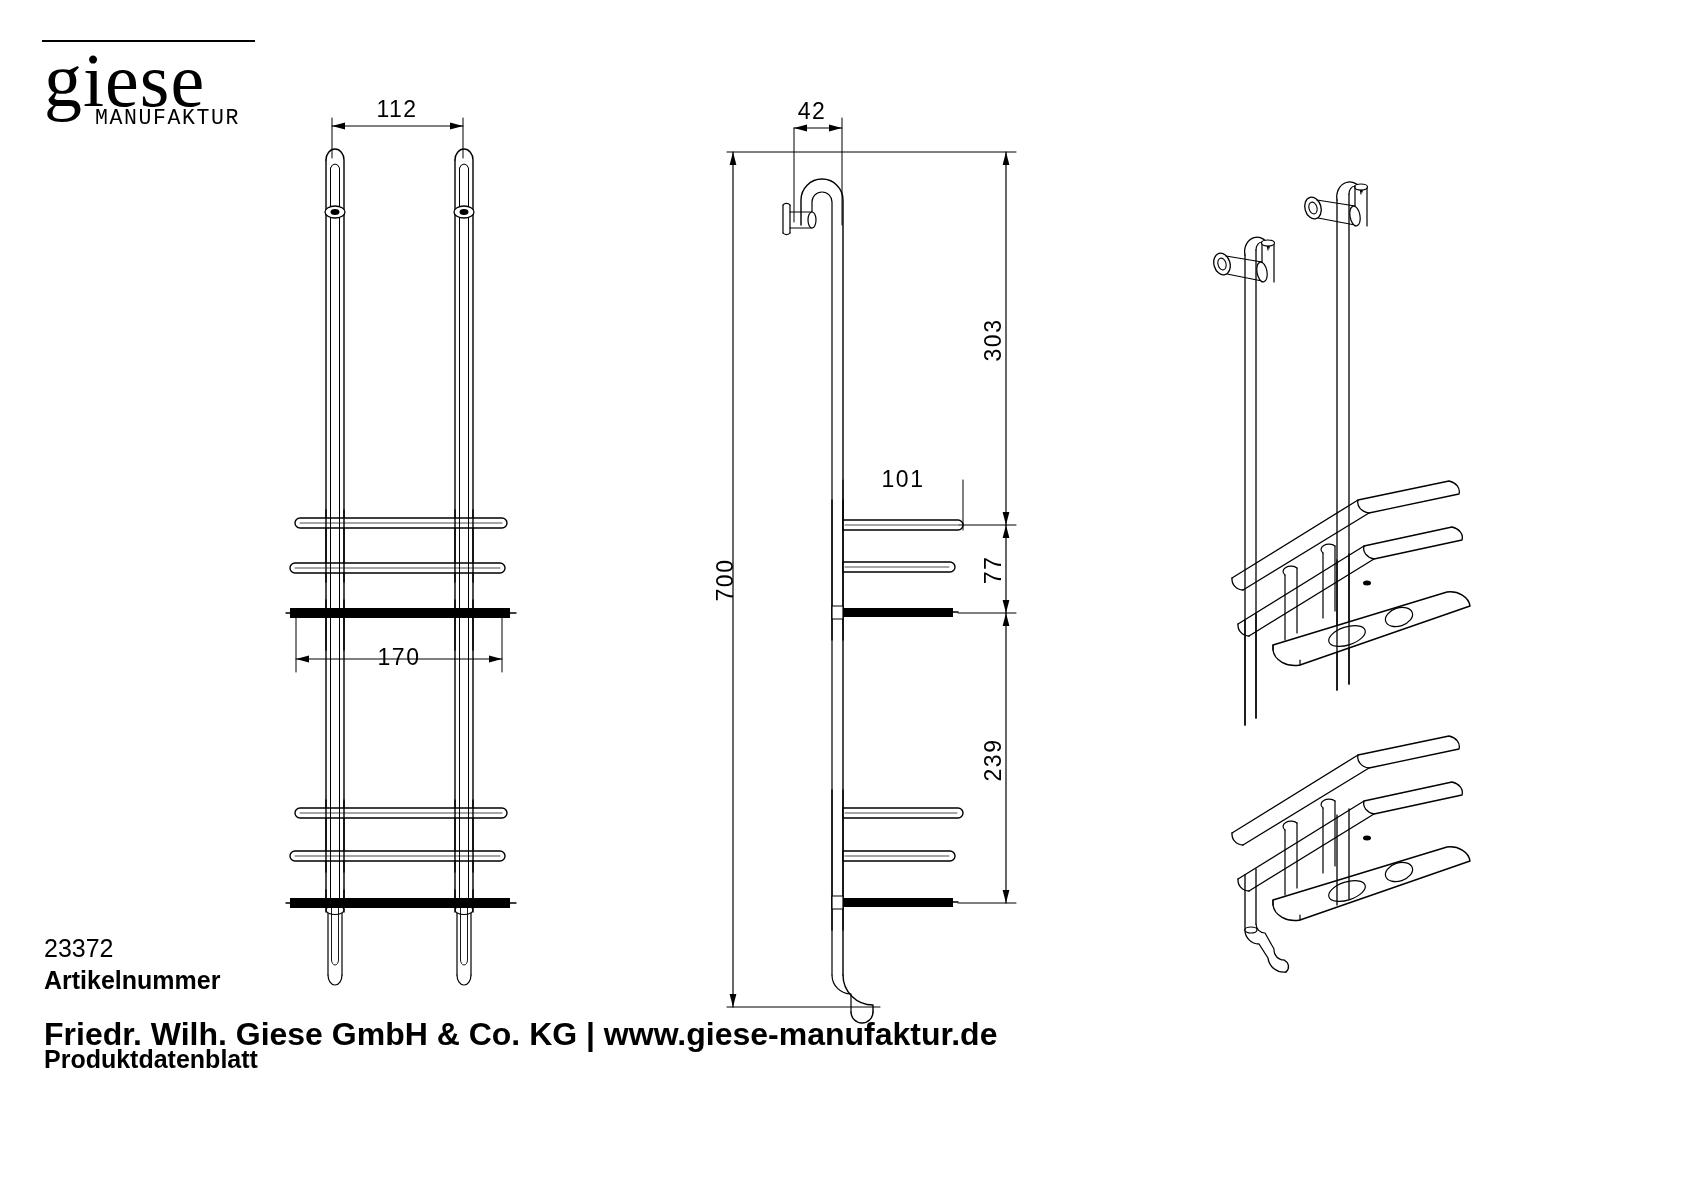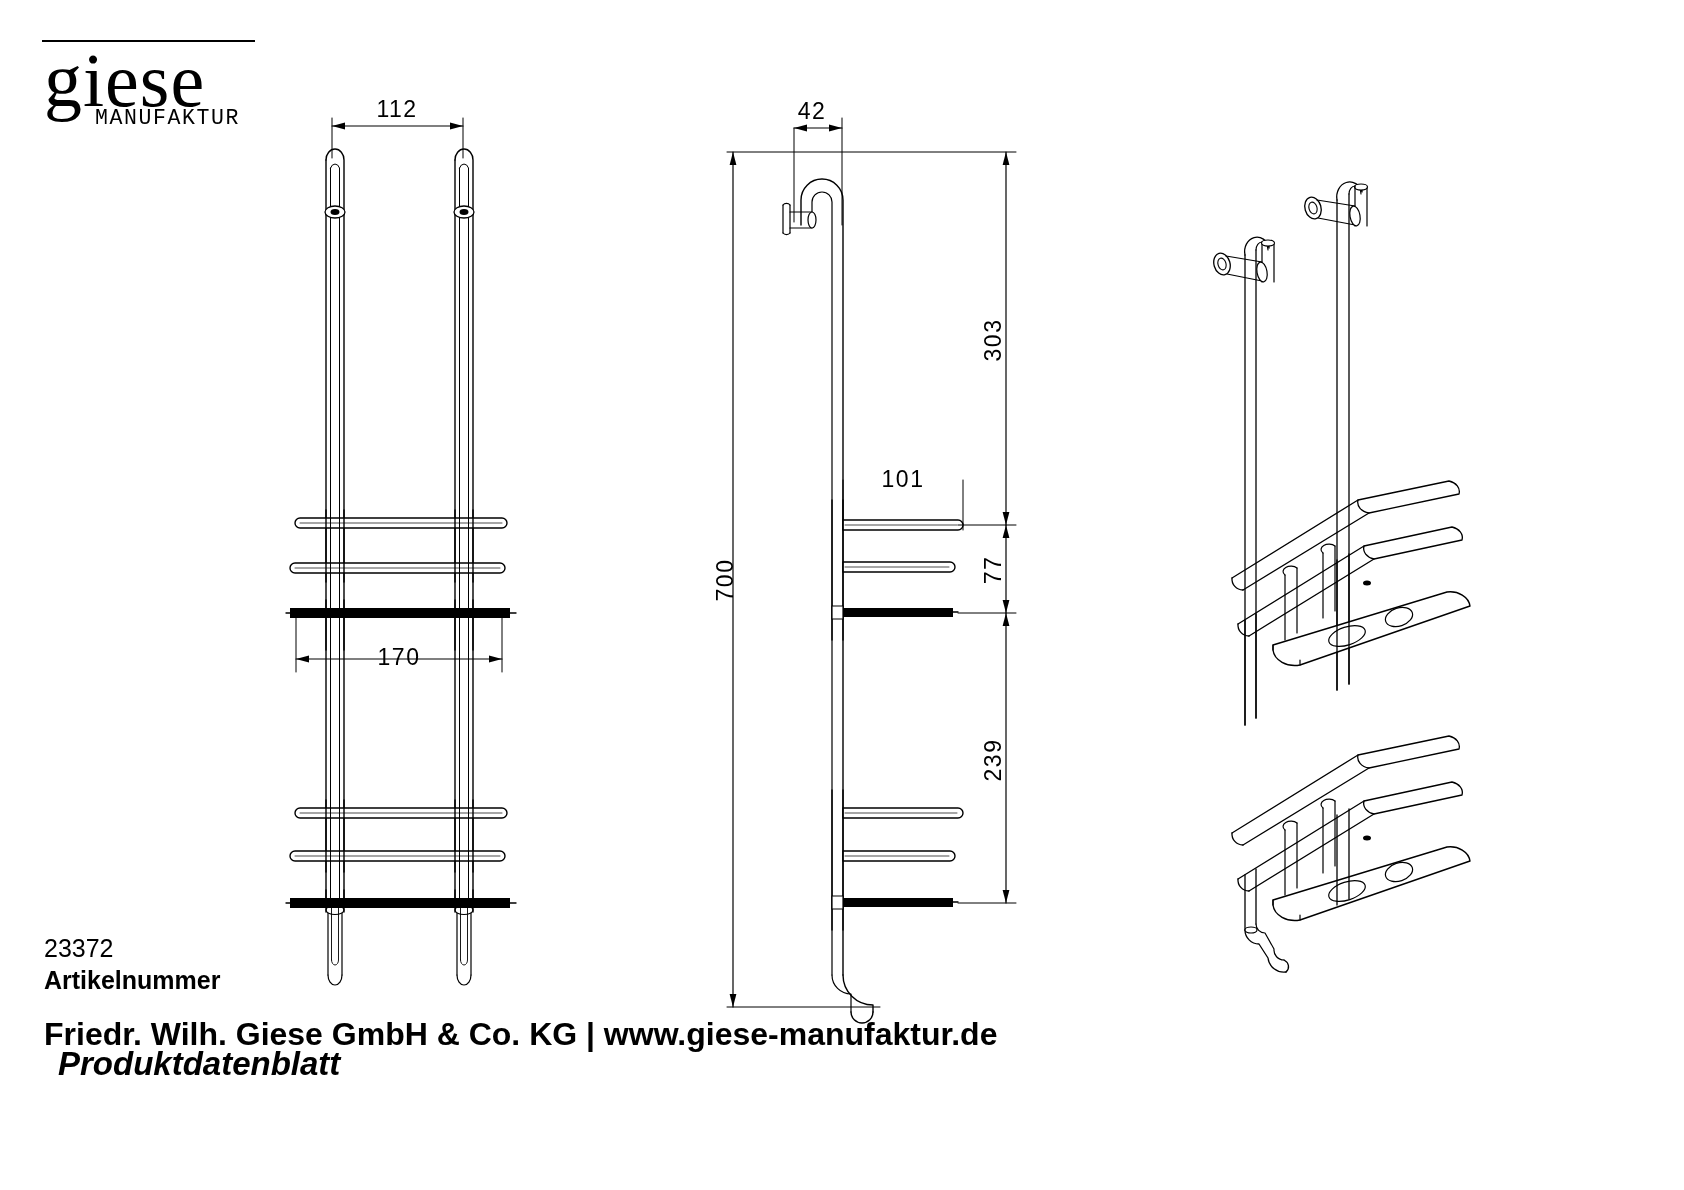--- a/index.html
+++ b/index.html
@@ -56,25 +56,24 @@
   }
   #art-label {
     position: absolute;
     left: 44px;
     top: 966px;
     font-size: 25px;
     font-weight: bold;
   }
   #sheet-title {
     position: absolute;
-    left: 58px;
+    left: 44px;
     top: 1045px;
-    font-size: 33px;
+    font-size: 25px;
     font-weight: bold;
-    font-style: italic;
   }
   #company-line {
     position: absolute;
     left: 44px;
     top: 1016px;
     font-size: 32px;
     font-weight: bold;
   }
 
   

